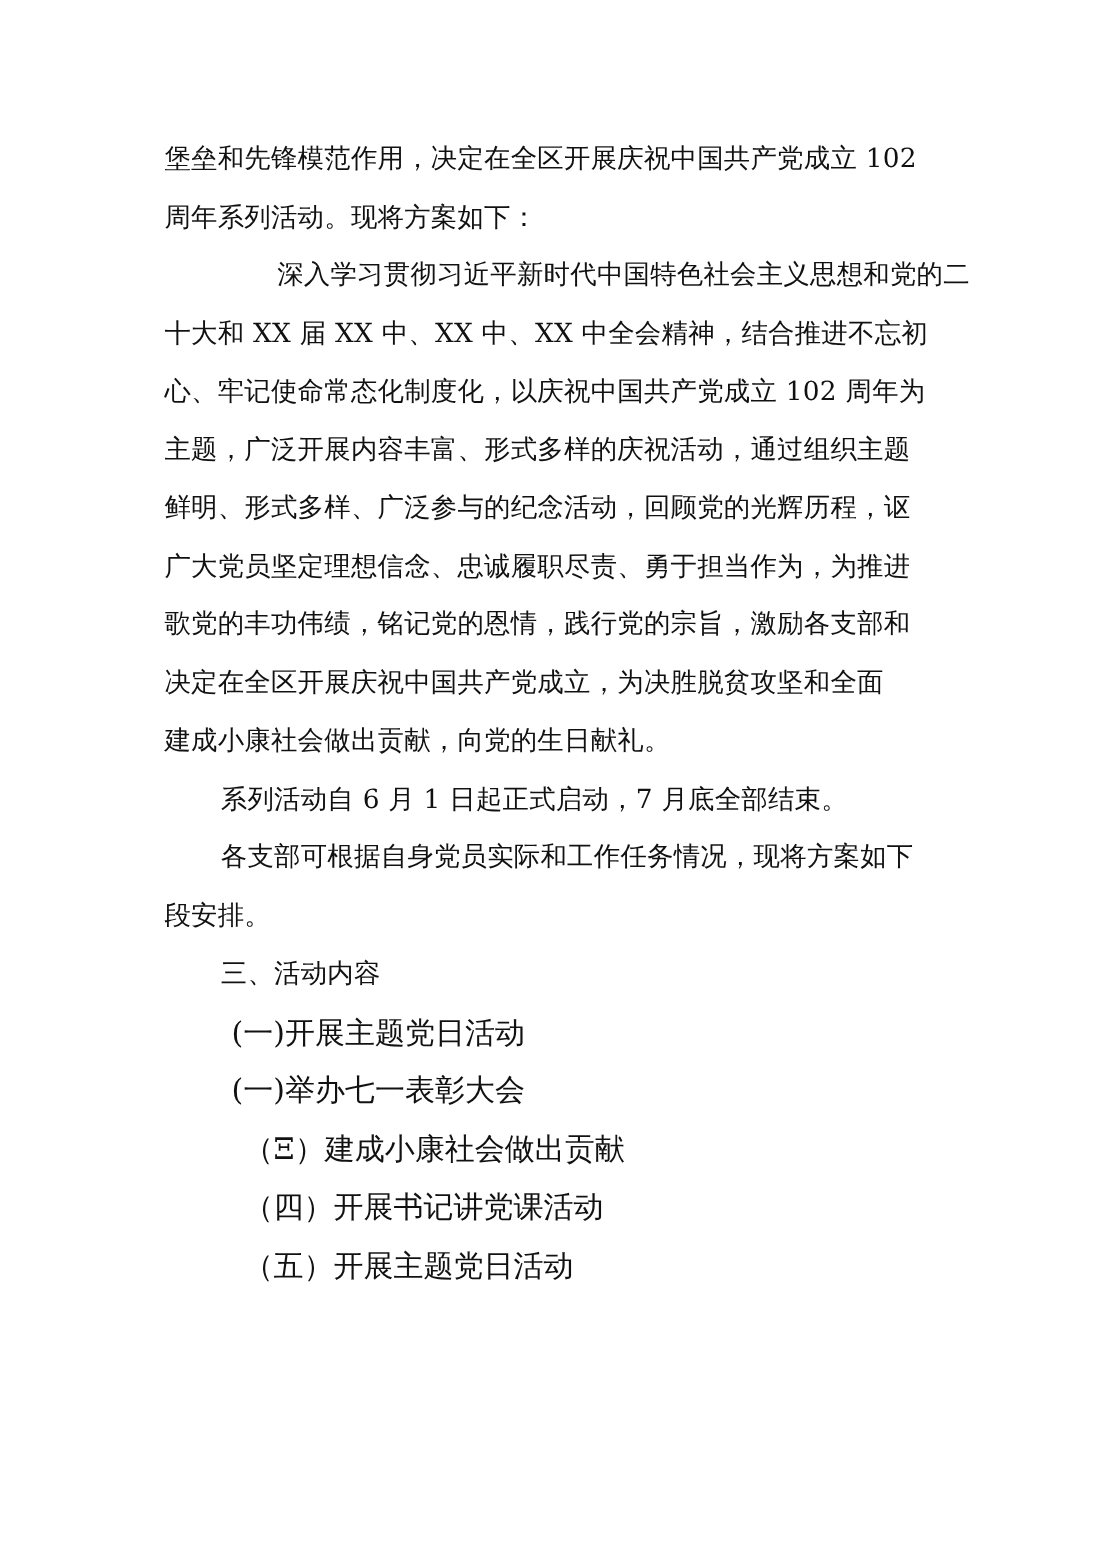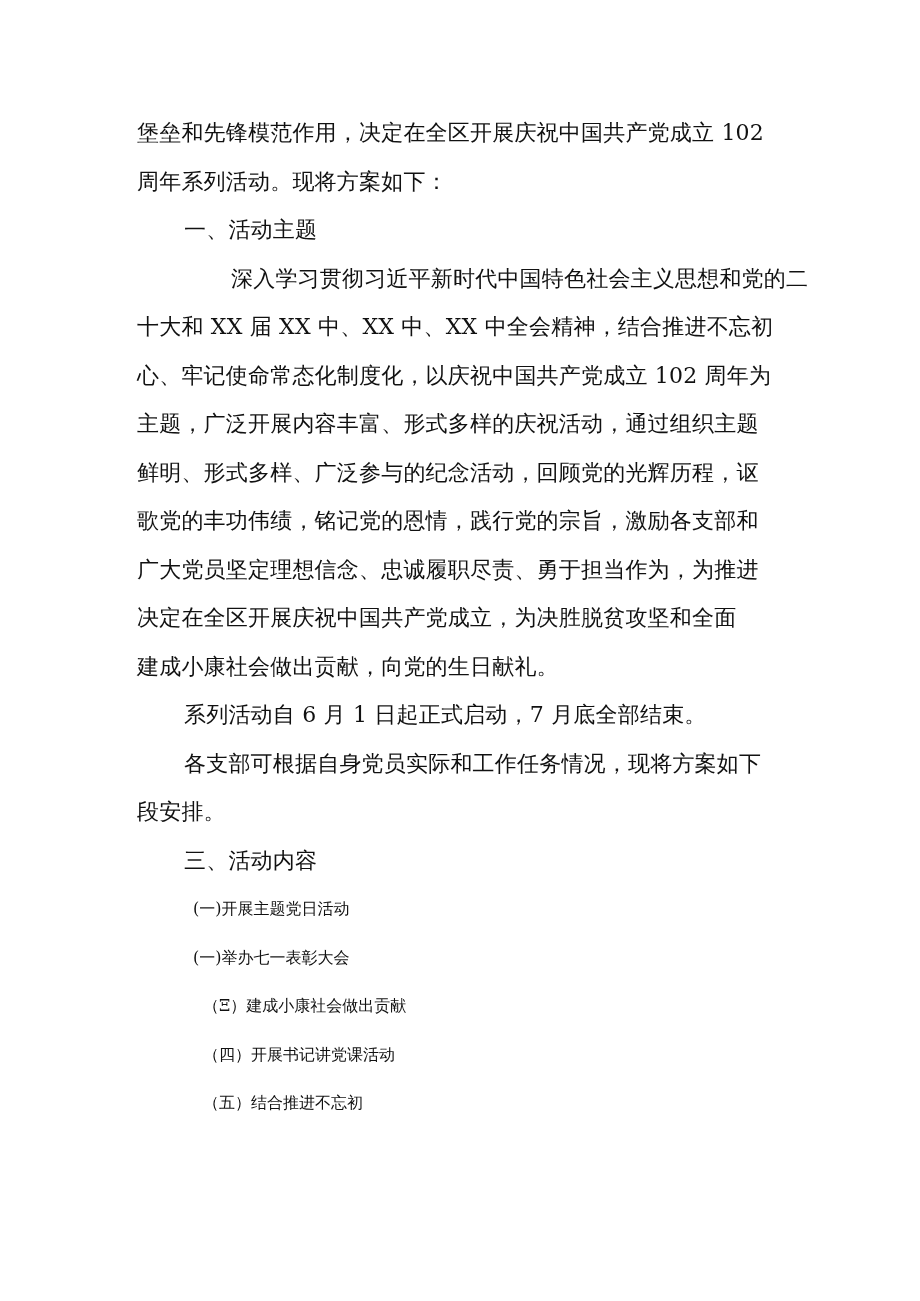--- a/index.html
+++ b/index.html
@@ -33,51 +33,50 @@
     }
     .indent {
       text-indent: 47px;
     }
     .heading {
       text-indent: 47px;
     }
     .sub {
       padding-left: 56px;
       line-height: 48.5px;
-      font-size: 16px;
+      font-size: 25px;
       margin: 0;
     }
     .sub.shift {
       padding-left: 66px;
     }
     .line {
       display: block;
       white-space: nowrap;
     }
   </style>
 </head>
 <body>
 
 <div class="page">
 
   <div class="p">
     <span class="line">堡垒和先锋模范作用，决定在全区开展庆祝中国共产党成立 102</span>
     <span class="line">周年系列活动。现将方案如下：</span>
   </div>
 
-  <div class="p heading">一、活动主题</div>
 
   <div class="p">
     <span class="line indent" style="padding-left:47px;">深入学习贯彻习近平新时代中国特色社会主义思想和党的二</span>
     <span class="line">十大和 XX 届 XX 中、XX 中、XX 中全会精神，结合推进不忘初</span>
     <span class="line">心、牢记使命常态化制度化，以庆祝中国共产党成立 102 周年为</span>
     <span class="line">主题，广泛开展内容丰富、形式多样的庆祝活动，通过组织主题</span>
     <span class="line">鲜明、形式多样、广泛参与的纪念活动，回顾党的光辉历程，讴</span>
+    <span class="line">广大党员坚定理想信念、忠诚履职尽责、勇于担当作为，为推进</span>
     <span class="line">歌党的丰功伟绩，铭记党的恩情，践行党的宗旨，激励各支部和</span>
-    <span class="line">广大党员坚定理想信念、忠诚履职尽责、勇于担当作为，为推进</span>
     <span class="line">决定在全区开展庆祝中国共产党成立，为决胜脱贫攻坚和全面</span>
     <span class="line">建成小康社会做出贡献，向党的生日献礼。</span>
   </div>
 
 
   <div class="p">
     <span class="line" style="padding-left:47px;">系列活动自 6 月 1 日起正式启动，7 月底全部结束。</span>
   </div>
 
   <div class="p">
@@ -85,16 +84,16 @@
     <span class="line">段安排。</span>
   </div>
 
   <div class="p heading">三、活动内容</div>
 
   <div>
     <div class="sub">(一)开展主题党日活动</div>
     <div class="sub">(一)举办七一表彰大会</div>
     <div class="sub shift">（Ξ）建成小康社会做出贡献</div>
     <div class="sub shift">（四）开展书记讲党课活动</div>
-    <div class="sub shift">（五）结合推进不忘初</div>
+    <div class="sub shift">（五）开展主题党日活动</div>
   </div>
 
 </div>
 
 </body></html>

